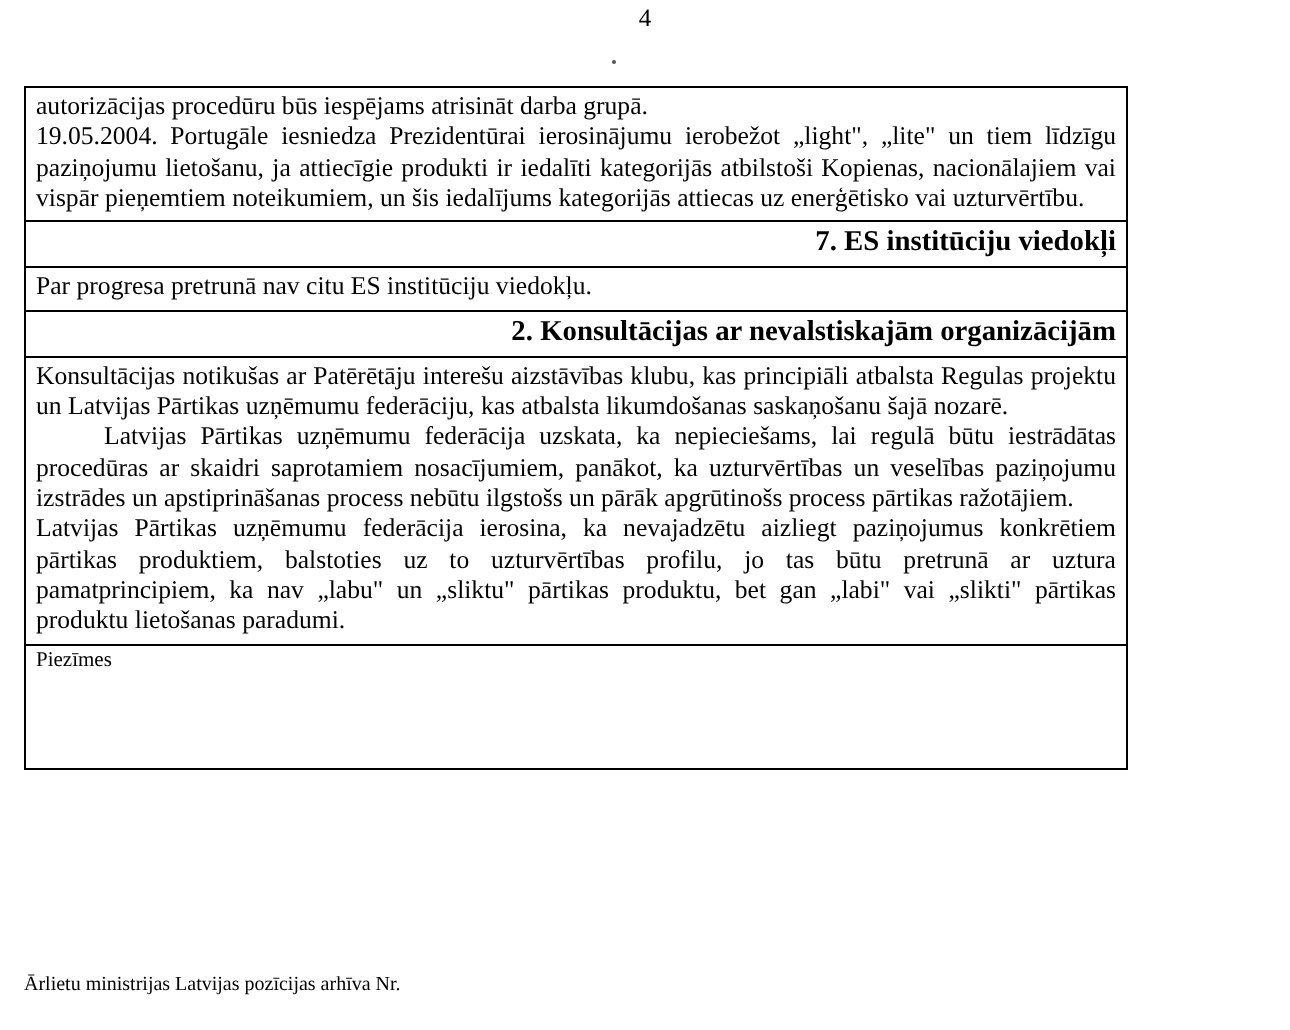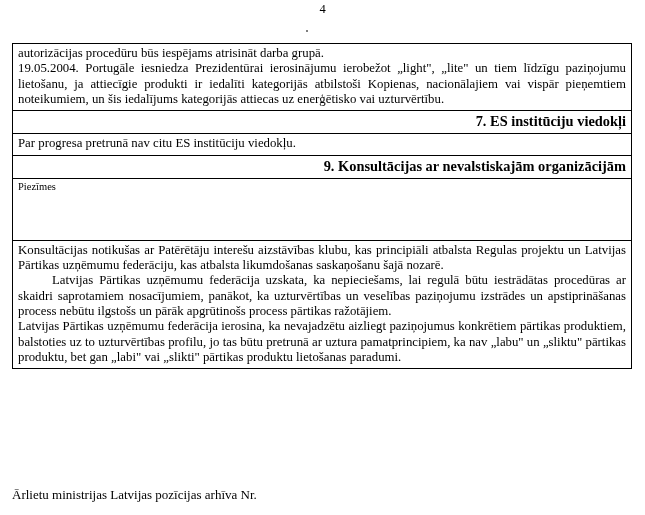--- a/index.html
+++ b/index.html
@@ -35,21 +35,21 @@
     left: 306px;
     width: 2px;
     height: 2px;
     background: #555;
     border-radius: 50%;
   }
   .doc-table {
     position: absolute;
     top: 43px;
     left: 12px;
-    width: 620px;
+    width: 552px;
     border-collapse: collapse;
   }
   .doc-table td {
     border: 1px solid #000;
     padding: 2px 5px 3px 5px;
     vertical-align: top;
   }
   .body-cell {
     font-size: 12.8px;
     line-height: 1.20;
@@ -80,21 +80,21 @@
     padding-top: 1px;
     position: relative;
   }
   .notes-label {
     font-size: 10.5px;
   }
   .footer-line {
     position: absolute;
     left: 12px;
     top: 487px;
-    font-size: 13px;
+    font-size: 10px;
     font-family: "Liberation Serif", serif;
   }
 </style>
 </head>
 <body>
 
 <div class="page">
 
   <div class="page-number">4</div>
   <div class="stray-dot"></div>
@@ -107,32 +107,32 @@
         <p>19.05.2004. Portugāle iesniedza Prezidentūrai ierosinājumu ierobežot „light", „lite" un tiem līdzīgu paziņojumu lietošanu, ja attiecīgie produkti ir iedalīti kategorijās atbilstoši Kopienas, nacionālajiem vai vispār pieņemtiem noteikumiem, un šis iedalījums kategorijās attiecas uz enerģētisko vai uzturvērtību.</p>
       </td>
     </tr>
     <tr>
       <td class="section-cell">7. ES institūciju viedokļi</td>
     </tr>
     <tr>
       <td class="single-line">Par progresa pretrunā nav citu ES institūciju viedokļu.</td>
     </tr>
     <tr>
-      <td class="section-cell">9. Konsultācijas ar nevalstiskajām organizācijām</td>
-    </tr>
-    <tr>
-      <td class="notes-cell">
-        <span class="notes-label">Piezīmes</span>
-      </td>
+      <td class="section-cell">2. Konsultācijas ar nevalstiskajām organizācijām</td>
     </tr>
     <tr>
       <td class="body-cell">
         <p>Konsultācijas notikušas ar Patērētāju interešu aizstāvības klubu, kas principiāli atbalsta Regulas projektu un Latvijas Pārtikas uzņēmumu federāciju, kas atbalsta likumdošanas saskaņošanu šajā nozarē.</p>
         <p class="indent">Latvijas Pārtikas uzņēmumu federācija uzskata, ka nepieciešams, lai regulā būtu iestrādātas procedūras ar skaidri saprotamiem nosacījumiem, panākot, ka uzturvērtības un veselības paziņojumu izstrādes un apstiprināšanas process nebūtu ilgstošs un pārāk apgrūtinošs process pārtikas ražotājiem.</p>
         <p>Latvijas Pārtikas uzņēmumu federācija ierosina, ka nevajadzētu aizliegt paziņojumus konkrētiem pārtikas produktiem, balstoties uz to uzturvērtības profilu, jo tas būtu pretrunā ar uztura pamatprincipiem, ka nav „labu" un „sliktu" pārtikas produktu, bet gan „labi" vai „slikti" pārtikas produktu lietošanas paradumi.</p>
+      </td>
+    </tr>
+    <tr>
+      <td class="notes-cell">
+        <span class="notes-label">Piezīmes</span>
       </td>
     </tr>
   </tbody>
     </table>
 
   <div class="footer-line">Ārlietu ministrijas Latvijas pozīcijas arhīva Nr.</div>
 
 </div>
 
 </body></html>

